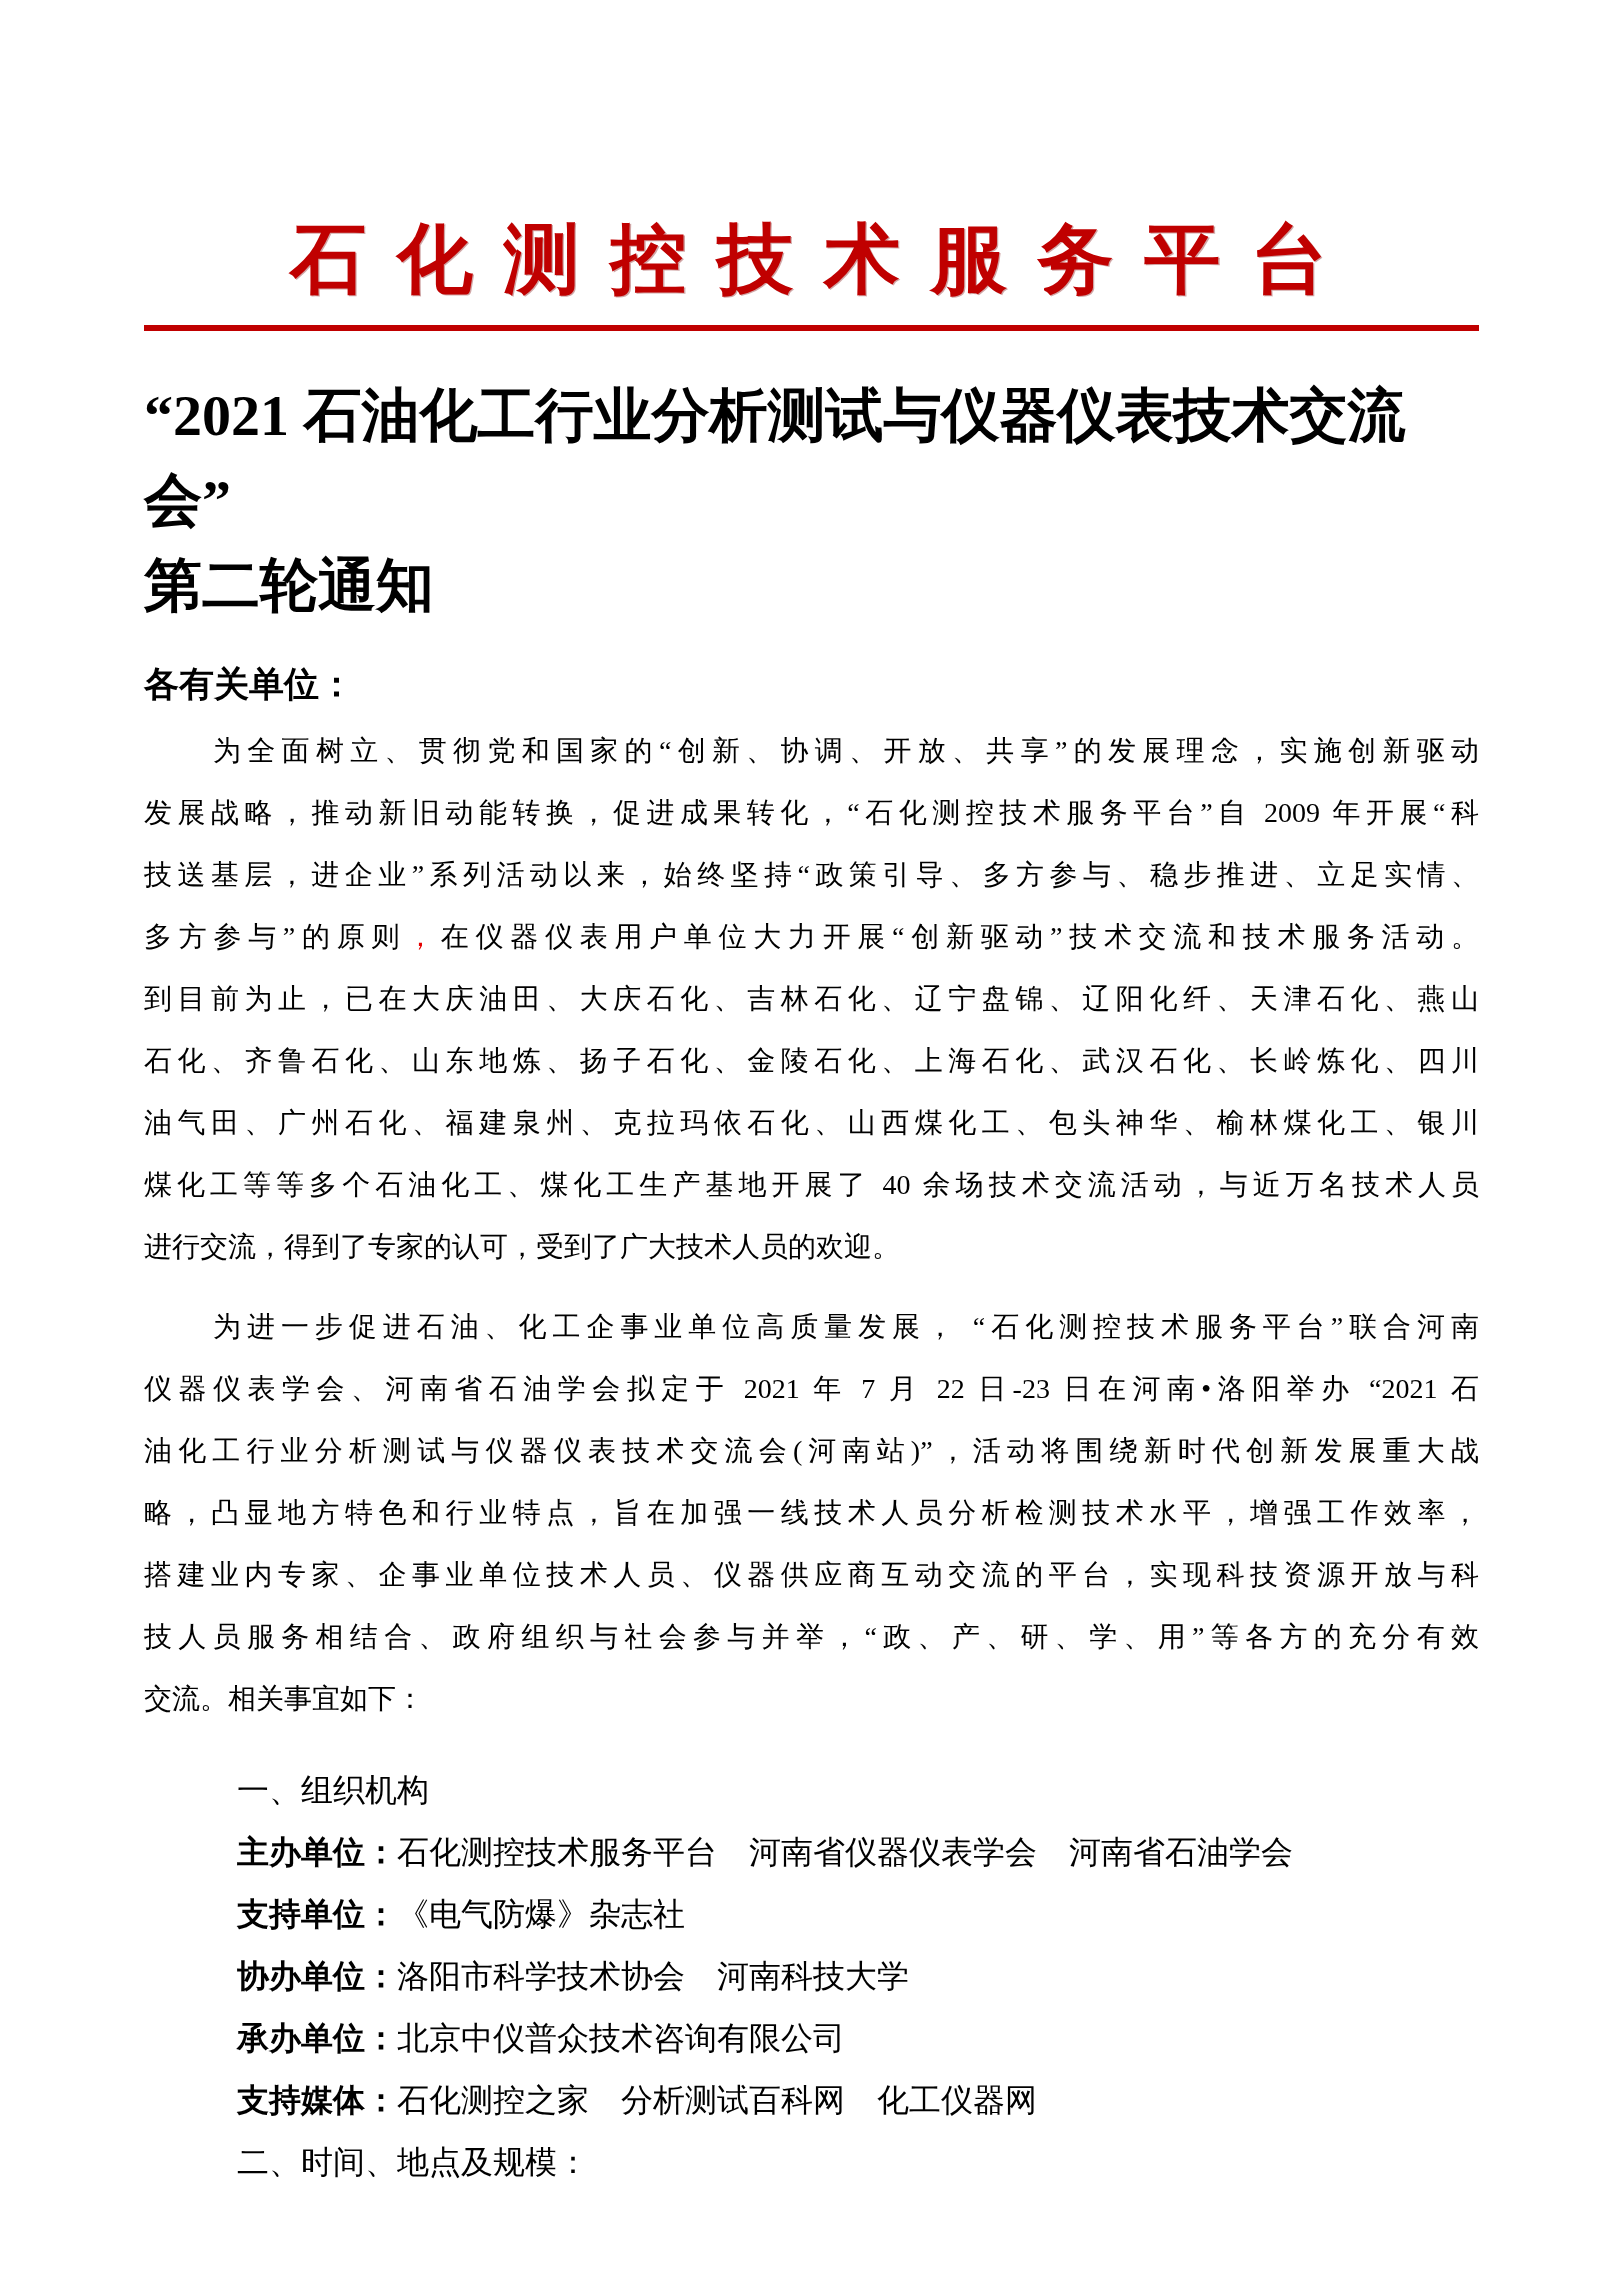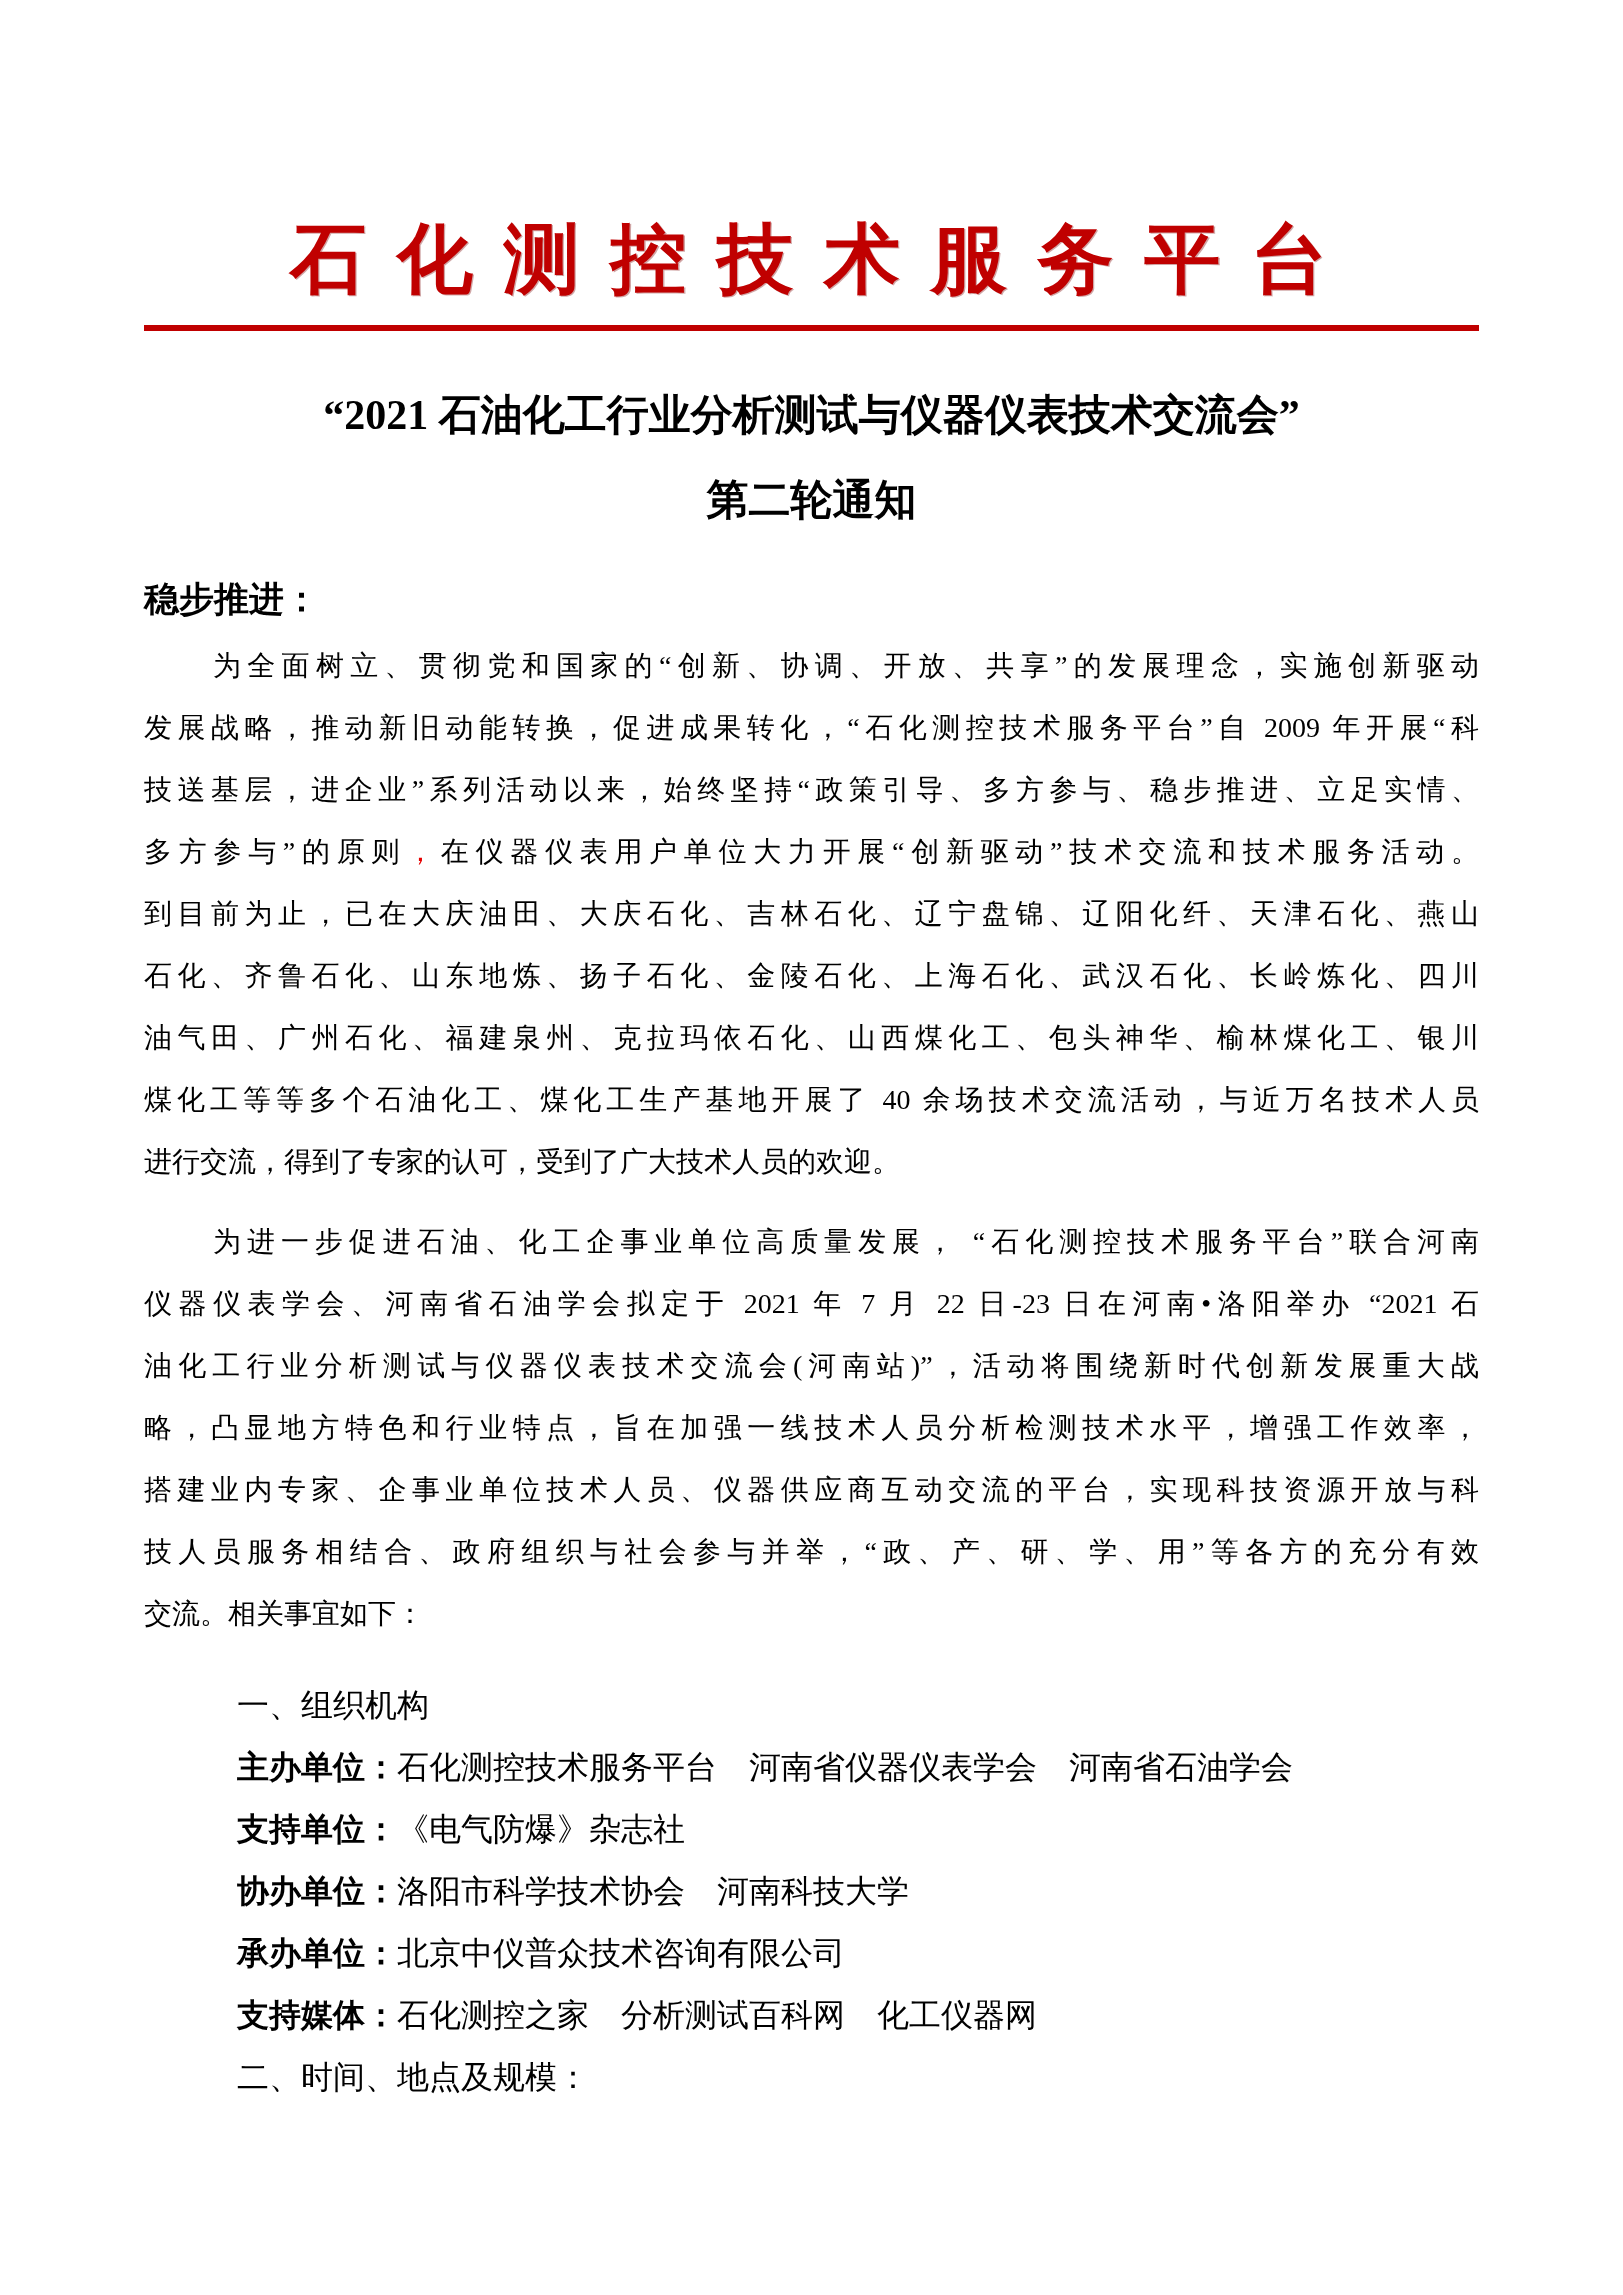--- a/index.html
+++ b/index.html
@@ -35,23 +35,23 @@
   }
   .banner-rule{
     width:1335px;height:5.2px;
     margin:22px auto 0;
     background:var(--accent);
   }
 
   
   .doc-title{
     margin-top:42px;
-    text-align:center;
+    text-align:left;
     font-weight:700;
-    font-size:42px;
+    font-size:58px;
     line-height:85px;
   }
   .doc-title .tline{display:block;}
 
   .salutation{
     margin-top:34px;
     font-size:35px;
     font-weight:700;
     line-height:1.3;
   }
@@ -95,21 +95,21 @@
     <div class="banner-rule"></div>
   </header>
 
   <main class="content">
 
     <h1 class="doc-title">
       <span class="tline">“2021 石油化工行业分析测试与仪器仪表技术交流会”</span>
       <span class="tline">第二轮通知</span>
     </h1>
 
-    <p class="salutation">稳步推进：</p>
+    <p class="salutation">各有关单位：</p>
 
     <div class="para">
       <div class="ln ind">为全面树立、贯彻党和国家的“创新、协调、开放、共享”的发展理念，实施创新驱动</div>
       <div class="ln">发展战略，推动新旧动能转换，促进成果转化，“石化测控技术服务平台”自 2009 年开展“科</div>
       <div class="ln">技送基层，进企业”系列活动以来，始终坚持“政策引导、多方参与、稳步推进、立足实情、</div>
       <div class="ln"><span>多方参与”的原则</span><span class="red">，</span><span>在仪器仪表用户单位大力开展“创新驱动”技术交流和技术服务活动。</span></div>
       <div class="ln">到目前为止，已在大庆油田、大庆石化、吉林石化、辽宁盘锦、辽阳化纤、天津石化、燕山</div>
       <div class="ln">石化、齐鲁石化、山东地炼、扬子石化、金陵石化、上海石化、武汉石化、长岭炼化、四川</div>
       <div class="ln">油气田、广州石化、福建泉州、克拉玛依石化、山西煤化工、包头神华、榆林煤化工、银川</div>
       <div class="ln">煤化工等等多个石油化工、煤化工生产基地开展了 40 余场技术交流活动，与近万名技术人员</div>

